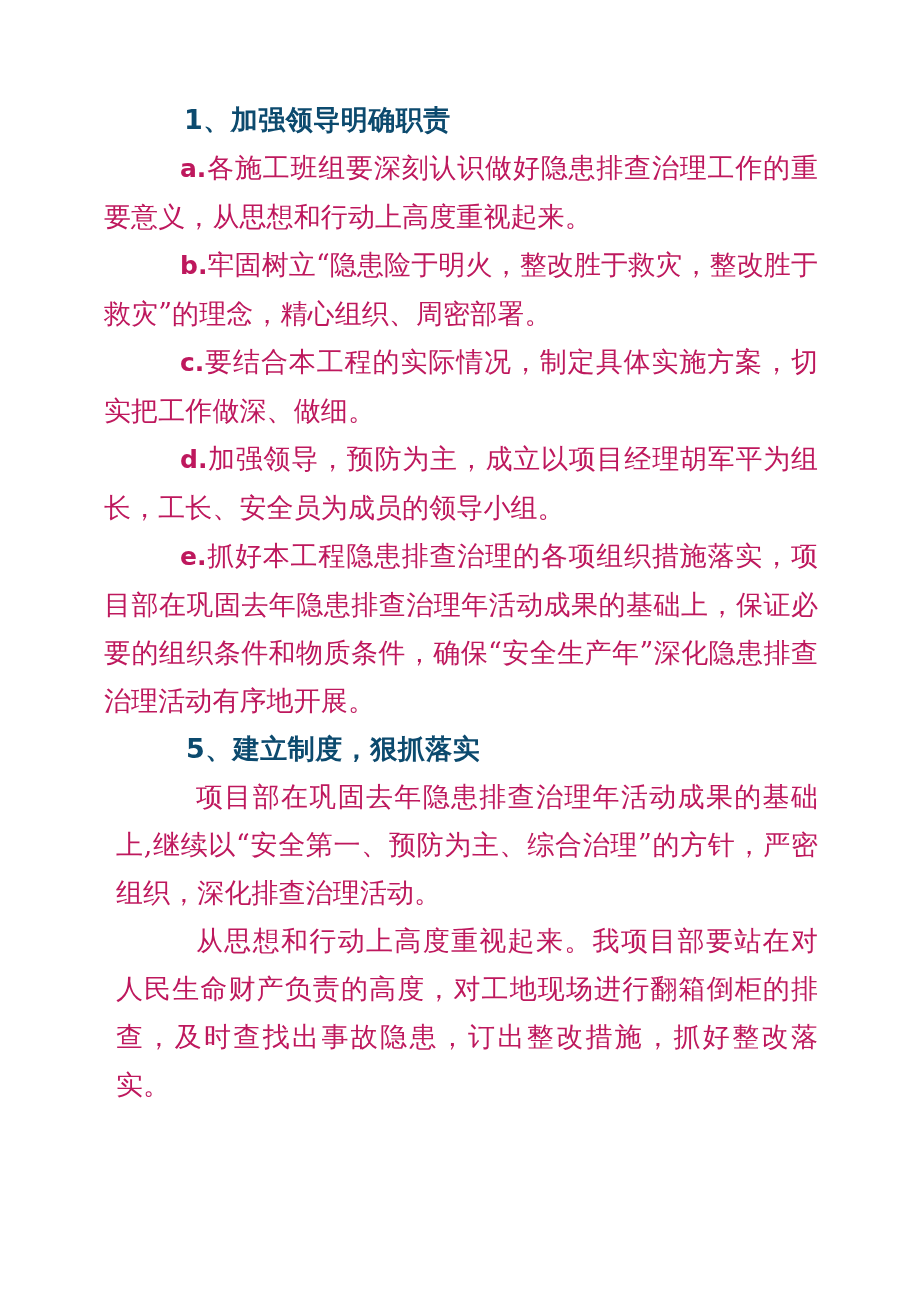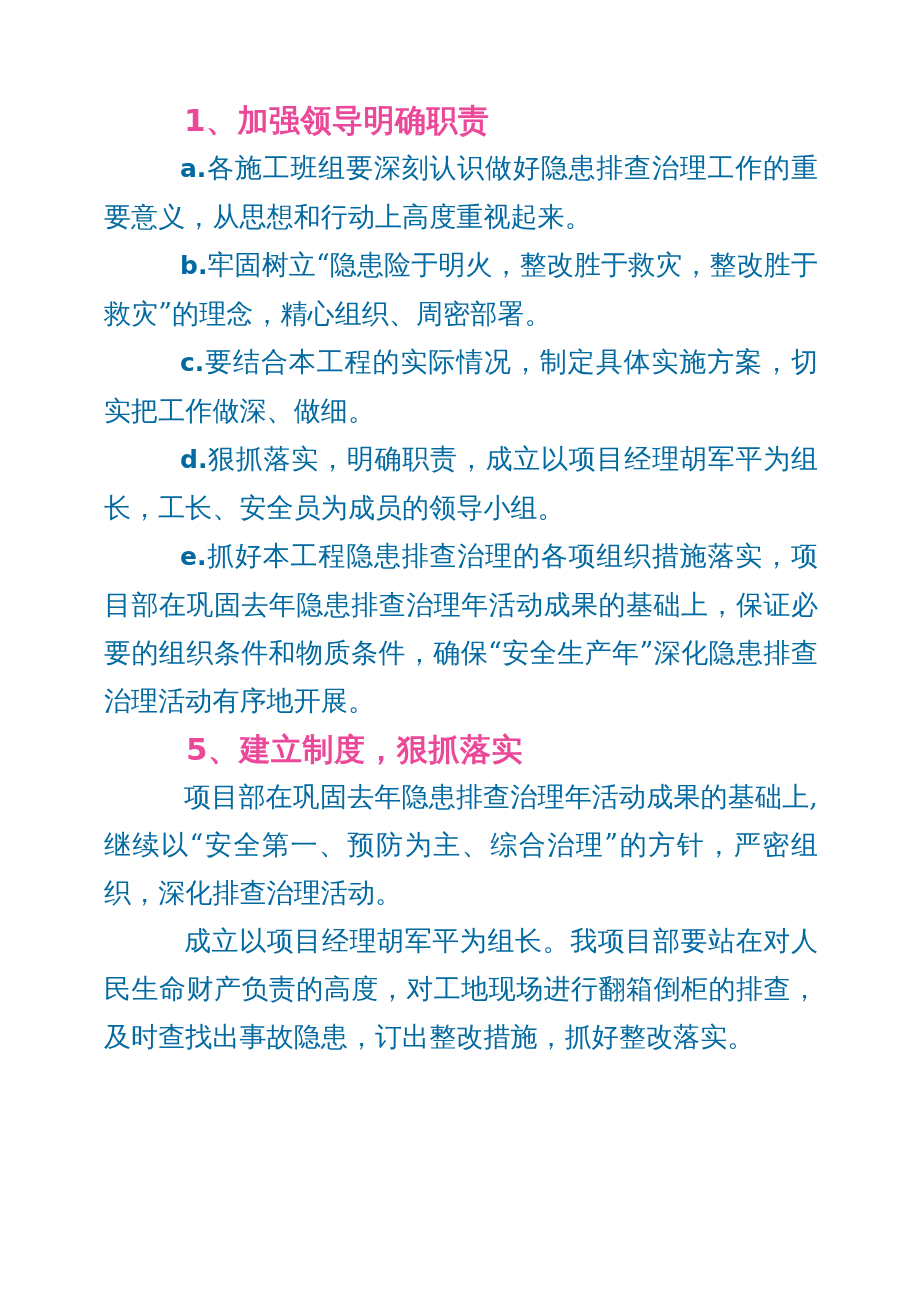--- a/index.html
+++ b/index.html
@@ -30,80 +30,81 @@
     position: absolute;
     left: 104px;
     top: 96px;
     width: 714px;
   }
 
   
   .heading {
     font-family: "DejaVu Sans", "Liberation Sans", sans-serif;
     font-weight: 700;
-    font-size: 31px;
+    font-size: 27px;
     line-height: 48px;
-    color: #ec4899;
+    color: #0c4a6e;
     letter-spacing: 0.5px;
     text-indent: 80px;
     margin: 0;
     white-space: nowrap;
   }
 
   
   .para {
     font-family: "DejaVu Serif", "Liberation Serif", serif;
     font-weight: 400;
     font-size: 27px;
     line-height: 48px;
-    color: #0369a1;
+    color: #be185d;
     margin: 0;
     text-indent: 76px;
     text-align: justify;
     text-justify: inter-character;
     letter-spacing: 0.1px;
     -webkit-font-smoothing: antialiased;
   }
 
   
   .para .enum {
     font-family: "DejaVu Sans", "Liberation Sans", sans-serif;
     font-weight: 700;
     font-size: 25px;
     letter-spacing: 0;
   }
 
   
   .para.plain {
     text-indent: 80px;
+    margin-left: 12px;
   }
 
   .heading.h-second {
     text-indent: 82px;
   }
 </style>
 </head>
 <body>
 
 <div class="page">
   <div class="text-column">
 
     <p class="heading">1、加强领导明确职责</p>
 
     <p class="para"><span class="enum">a.</span><span>各施工班组要深刻认识做好隐患排查治理工作的重要意义，从思想和行动上高度重视起来。</span></p>
 
     <p class="para"><span class="enum">b.</span><span>牢固树立“隐患险于明火，整改胜于救灾，整改胜于救灾”的理念，精心组织、周密部署。</span></p>
 
     <p class="para"><span class="enum">c.</span><span>要结合本工程的实际情况，制定具体实施方案，切实把工作做深、做细。</span></p>
 
-    <p class="para"><span class="enum">d.</span><span>狠抓落实，明确职责，成立以项目经理胡军平为组长，工长、安全员为成员的领导小组。</span></p>
+    <p class="para"><span class="enum">d.</span><span>加强领导，预防为主，成立以项目经理胡军平为组长，工长、安全员为成员的领导小组。</span></p>
 
     <p class="para"><span class="enum">e.</span><span>抓好本工程隐患排查治理的各项组织措施落实，项目部在巩固去年隐患排查治理年活动成果的基础上，保证必要的组织条件和物质条件，确保“安全生产年”深化隐患排查治理活动有序地开展。</span></p>
 
     <p class="heading h-second">5、建立制度，狠抓落实</p>
 
     <p class="para plain">项目部在巩固去年隐患排查治理年活动成果的基础上,继续以“安全第一、预防为主、综合治理”的方针，严密组织，深化排查治理活动。</p>
 
-    <p class="para plain">成立以项目经理胡军平为组长。我项目部要站在对人民生命财产负责的高度，对工地现场进行翻箱倒柜的排查，及时查找出事故隐患，订出整改措施，抓好整改落实。</p>
+    <p class="para plain">从思想和行动上高度重视起来。我项目部要站在对人民生命财产负责的高度，对工地现场进行翻箱倒柜的排查，及时查找出事故隐患，订出整改措施，抓好整改落实。</p>
 
 
   </div>
 </div>
 
 </body></html>

